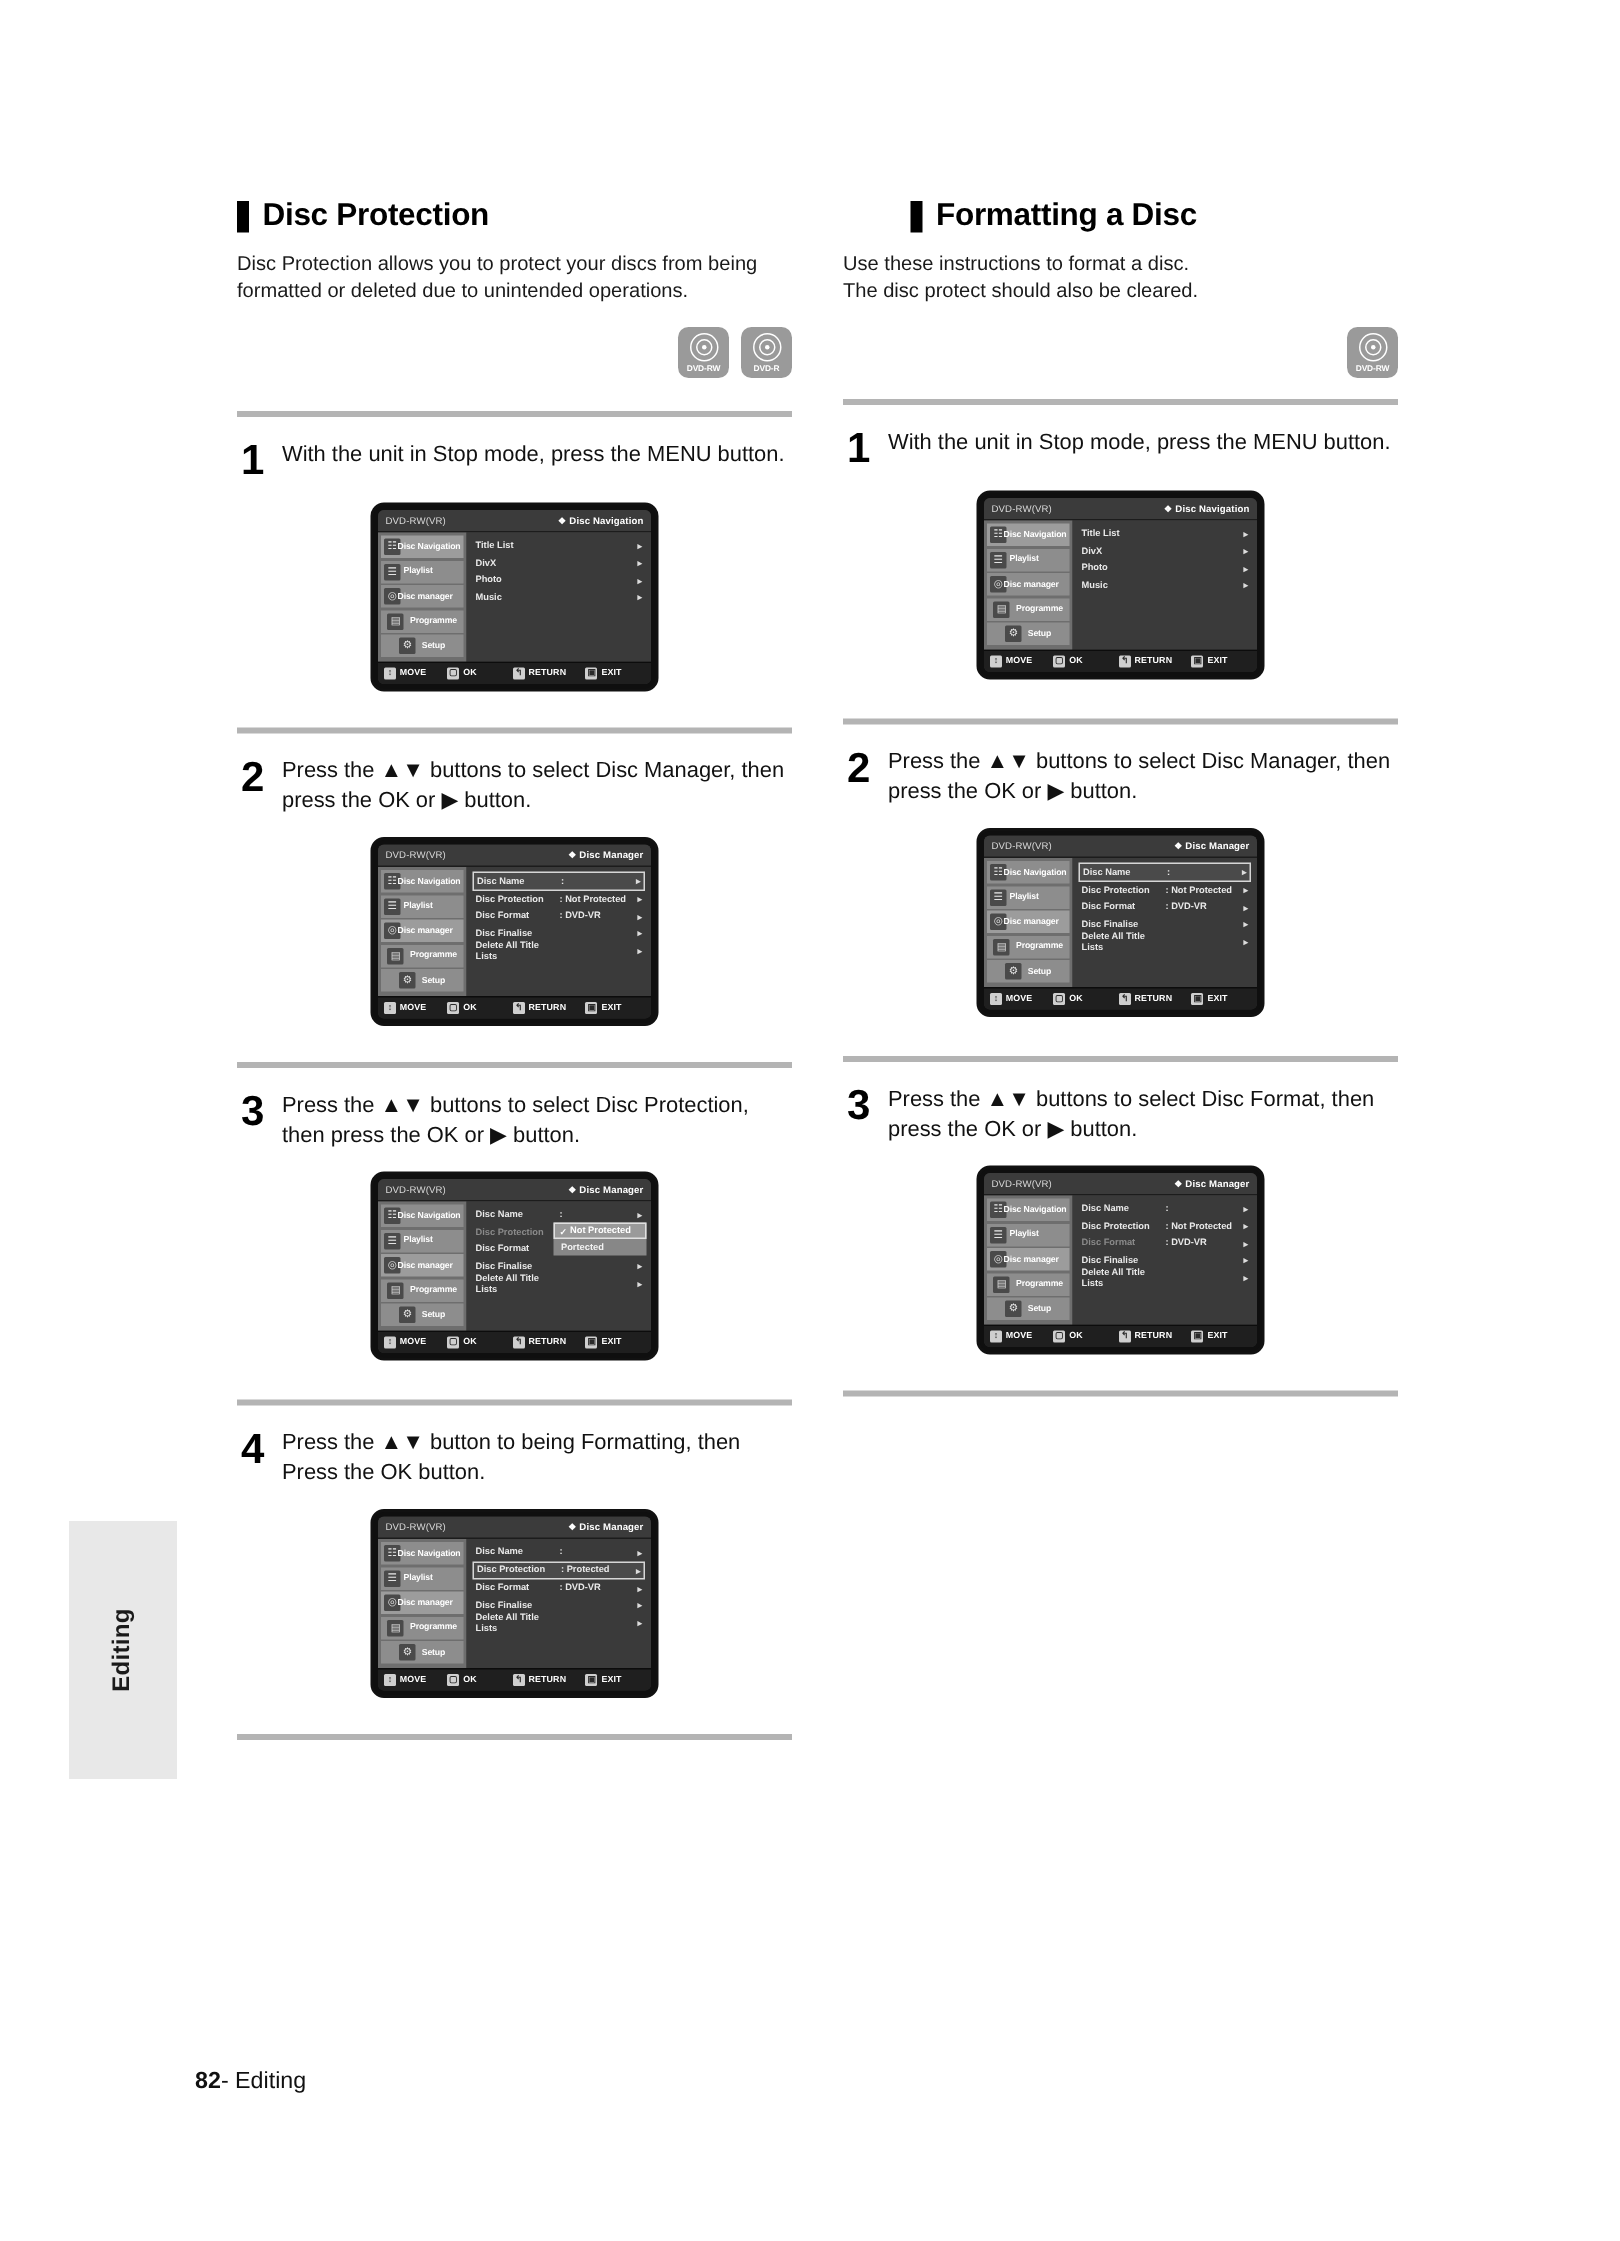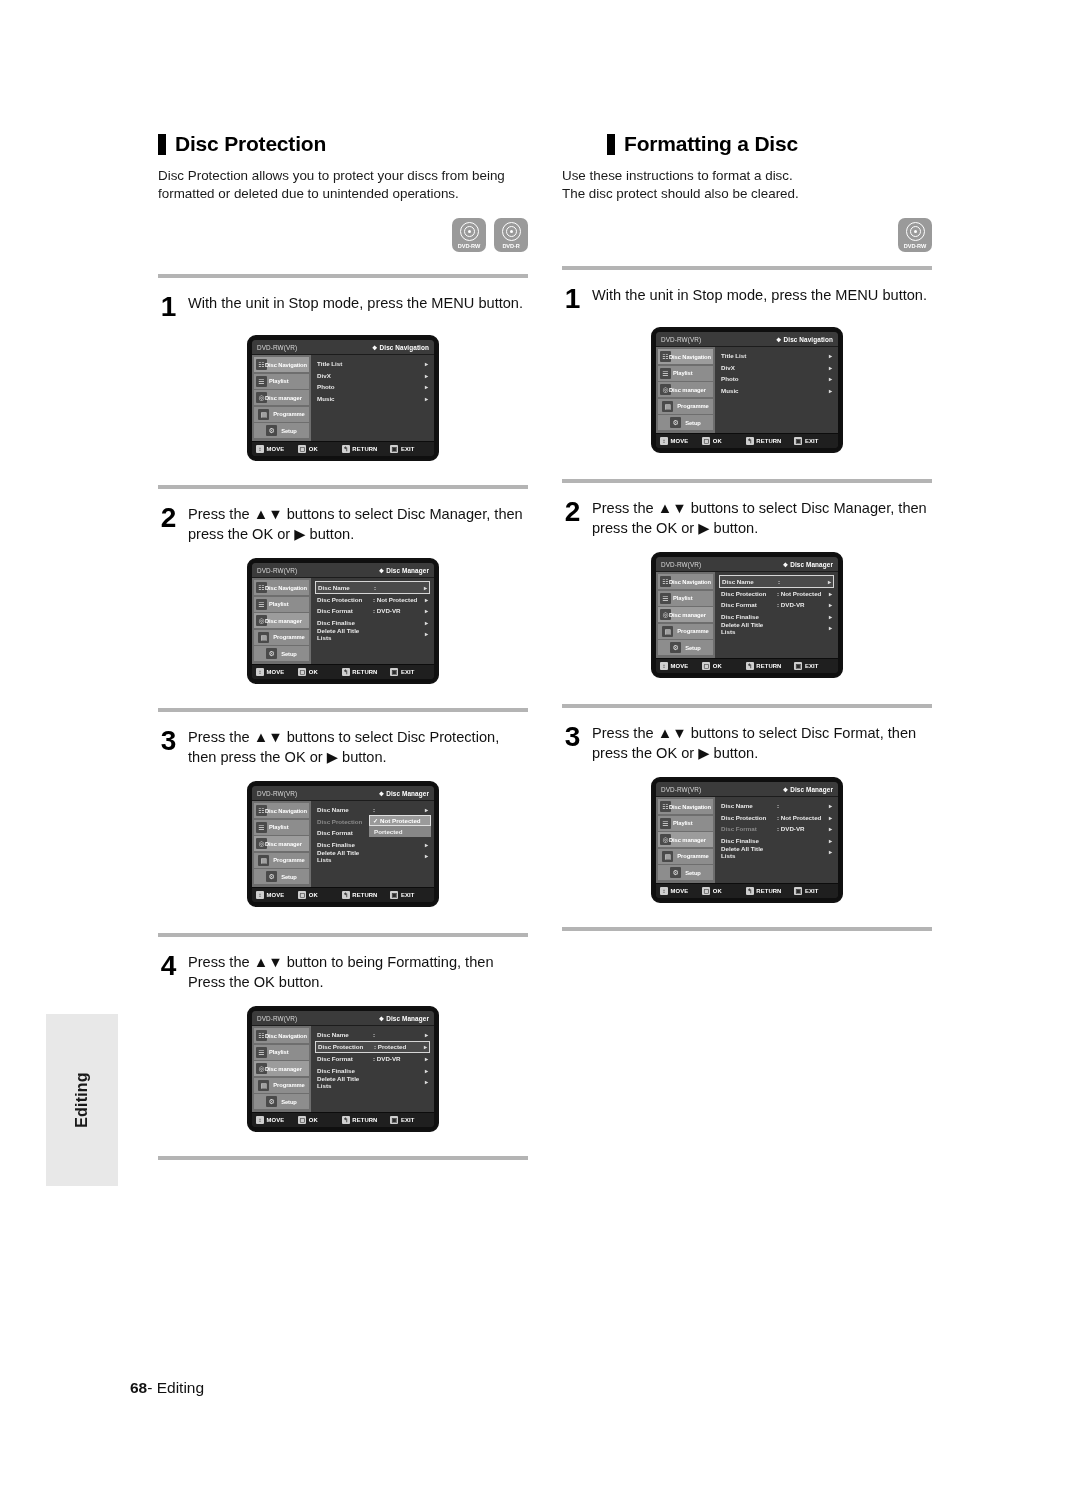--- a/index.html
+++ b/index.html
@@ -845,16 +845,16 @@
                 <span class="tx">EXIT</span>
               </div>
             </div>
           </div>
         </div>
       </div>
       <div class="hr" style="margin-top: 24px;"></div>
     </div>
 
   <div class="pg-footer">
-    <b>68</b><span>- </span><span>Editing</span>
+    <b>82</b><span>- </span><span>Editing</span>
   </div>
 
 </div>
 
 </body></html>

